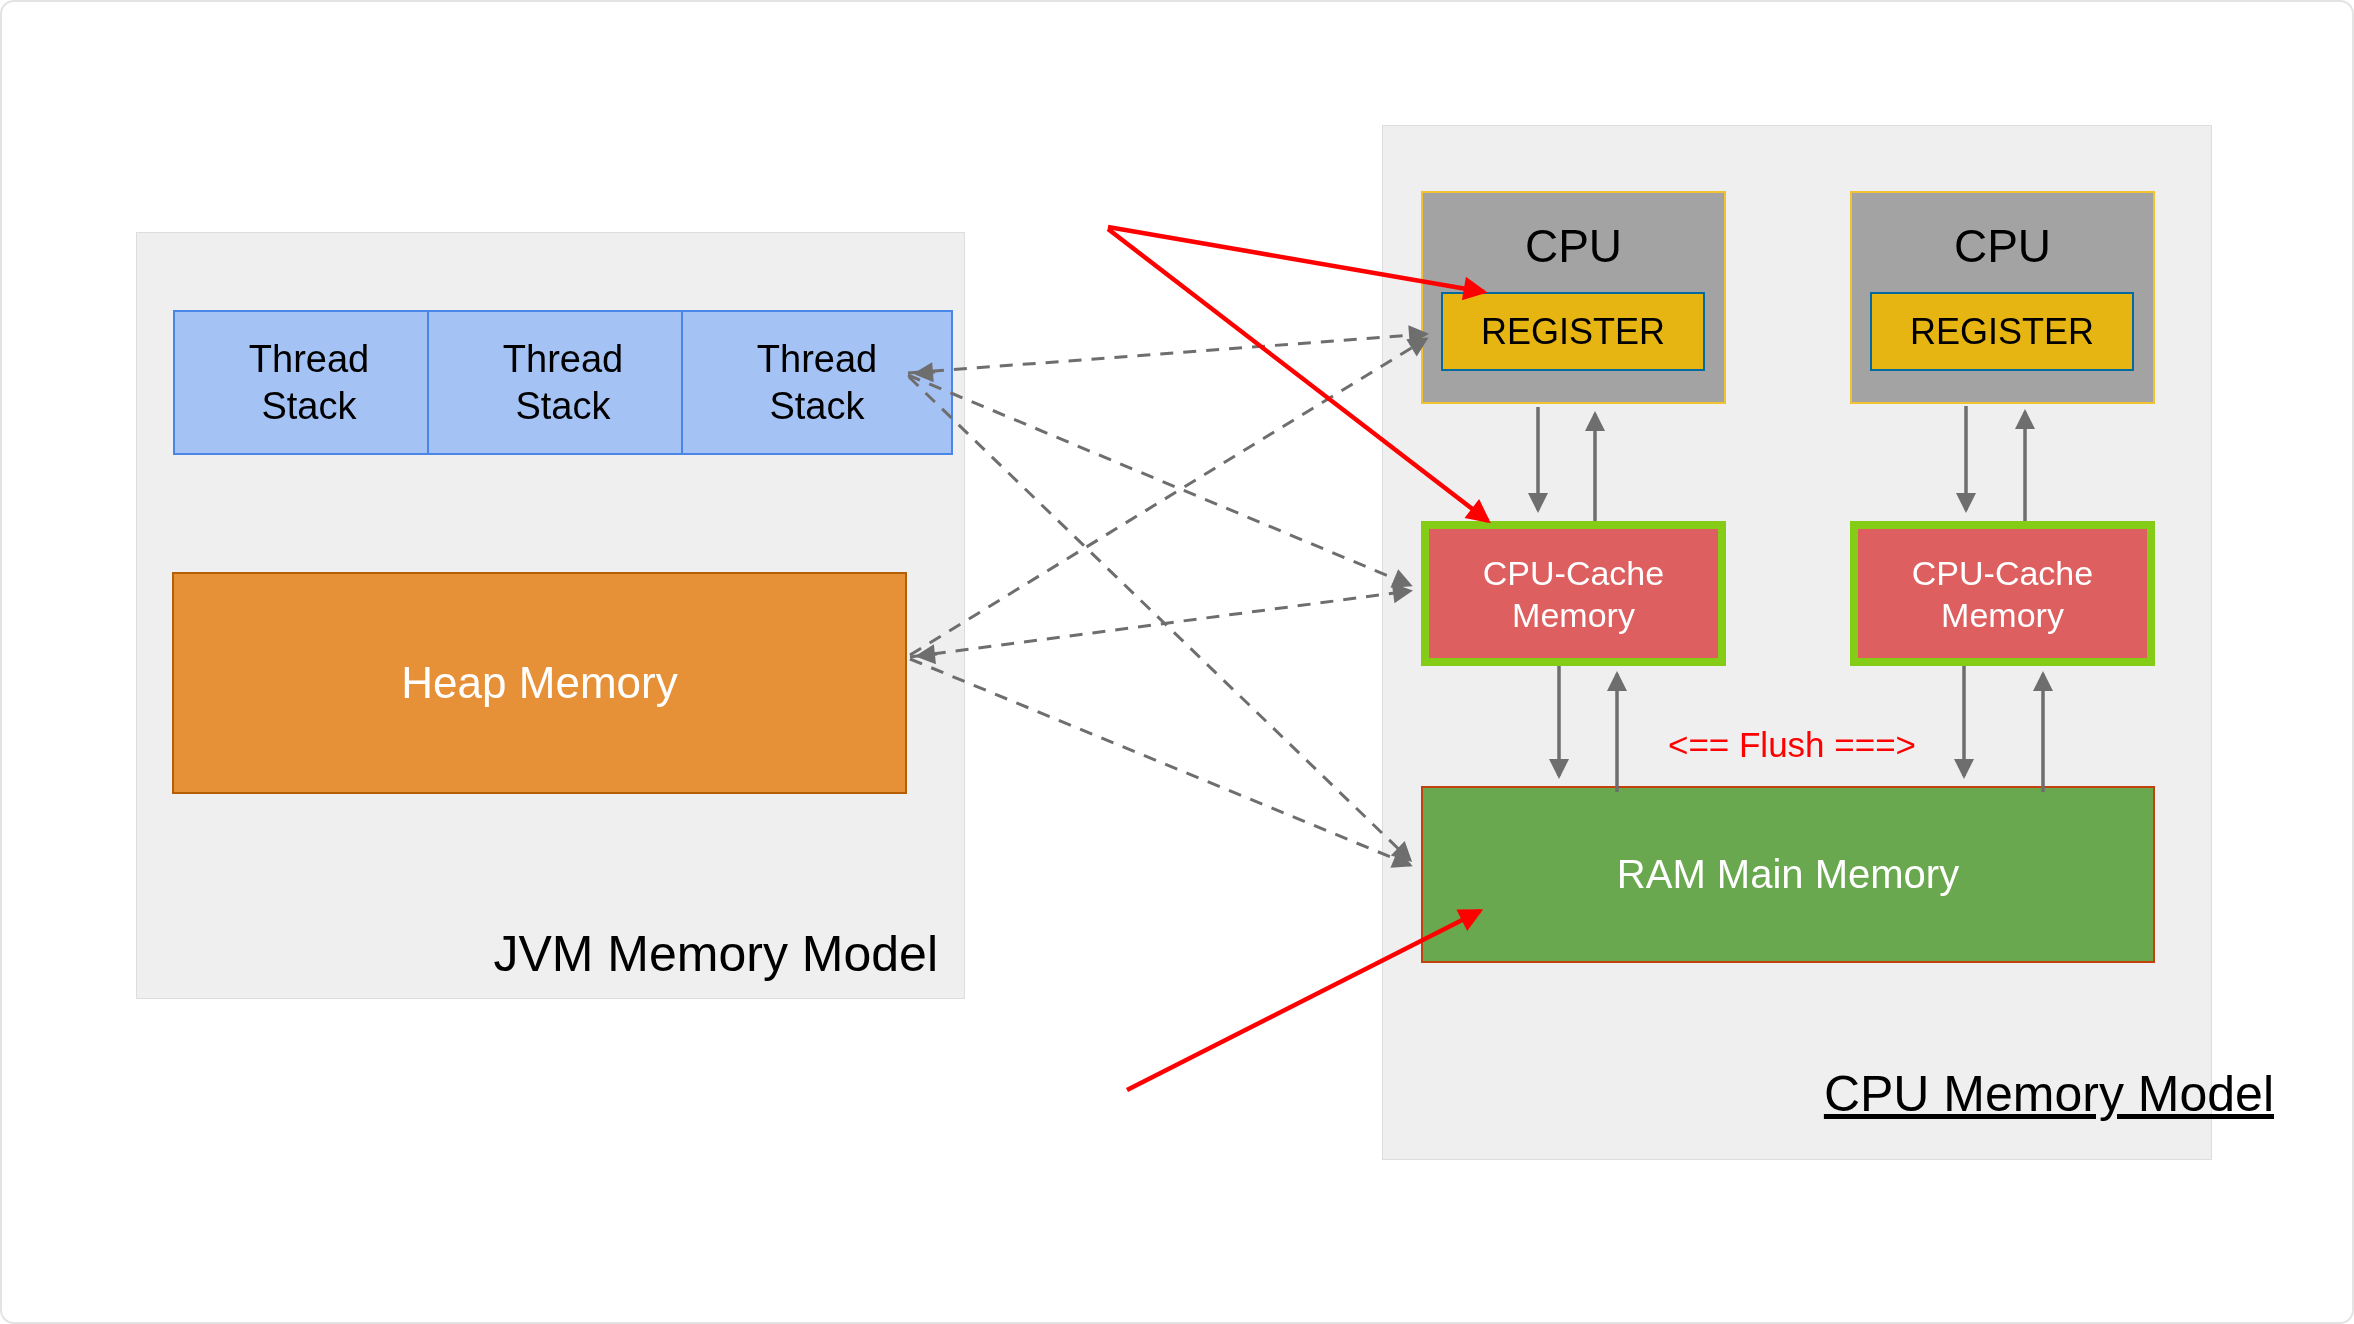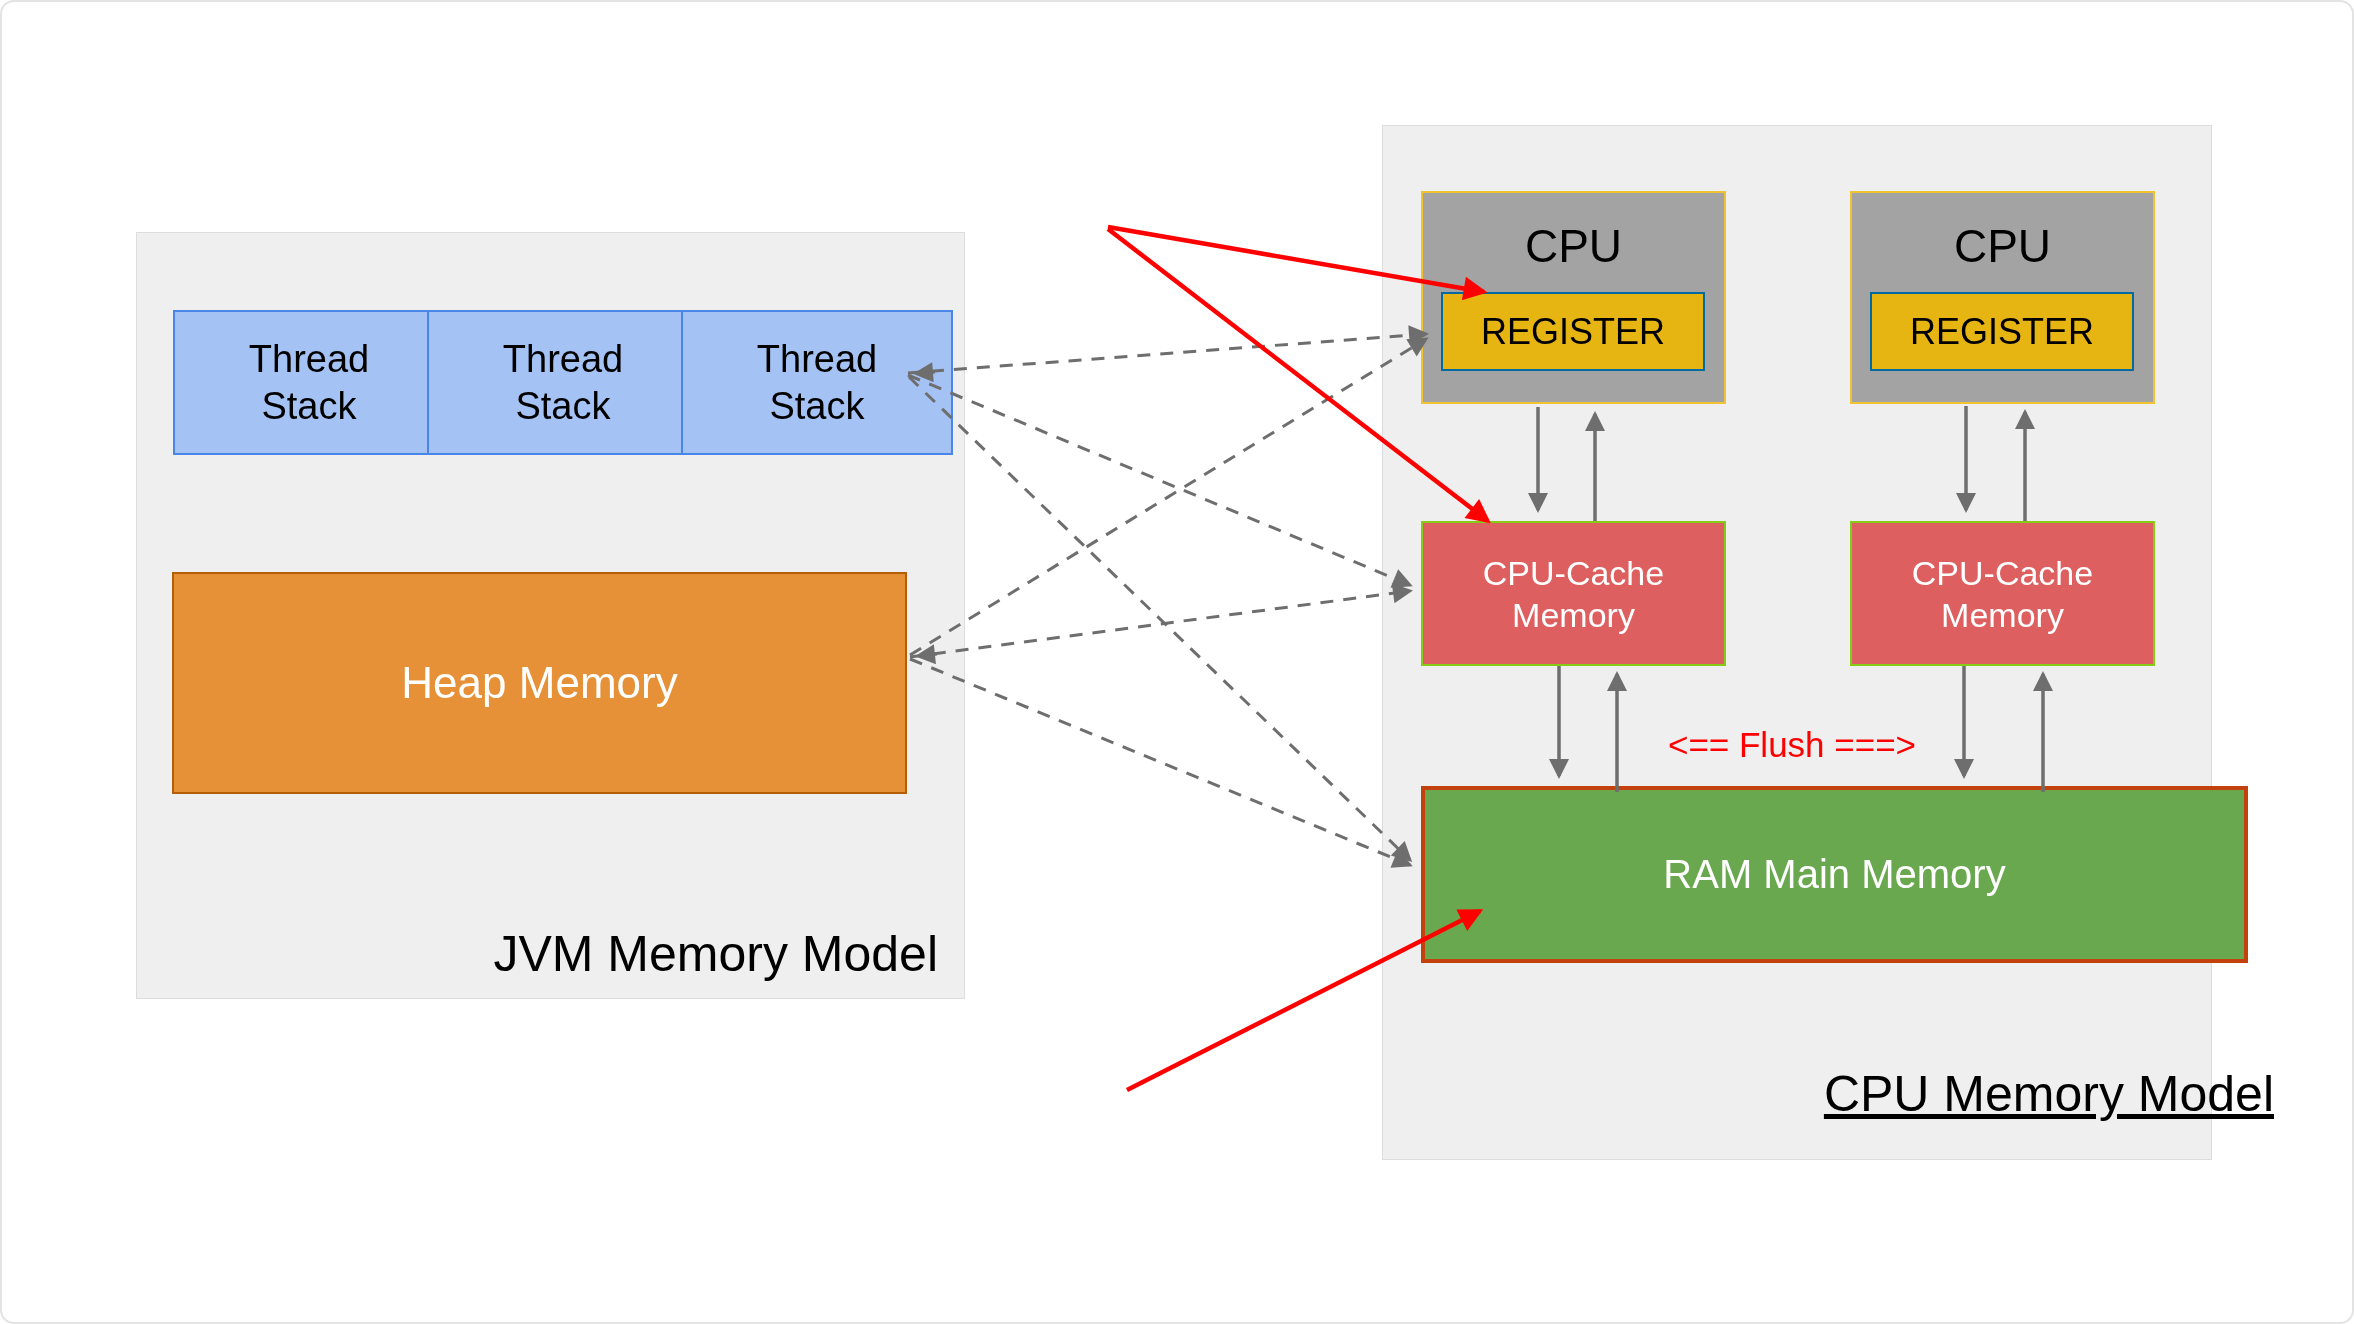--- a/index.html
+++ b/index.html
@@ -55,26 +55,26 @@
     text-align:center;font-size:46px;color:#000000;
   }
   .register{
     position:absolute;left:18px;top:99px;width:260px;height:75px;
     background:#e7b512;border:2px solid #0369a1;
     display:flex;align-items:center;justify-content:center;
     font-size:36px;color:#000000;
   }
   .cache{
     top:519px;width:305px;height:145px;
-    background:#dd5f5f;border:2px solid #84cc16;
+    background:#dd5f5f;border:8px solid #84cc16;
     font-size:34px;line-height:42px;color:#ffffff;
   }
   .ram{
-    left:1419px;top:784px;width:827px;height:177px;
-    background:#6aa84f;border:4px solid #c2410c;
+    left:1419px;top:784px;width:734px;height:177px;
+    background:#6aa84f;border:2px solid #c2410c;
     font-size:40px;color:#ffffff;
   }
 
   
   .red-note{
     color:#ff0000;text-align:center;
     font-size:34px;line-height:45px;
   }
   .local-shared{left:925px;top:100px;width:350px;}
   .volatile{left:952px;top:1098px;width:350px;}

